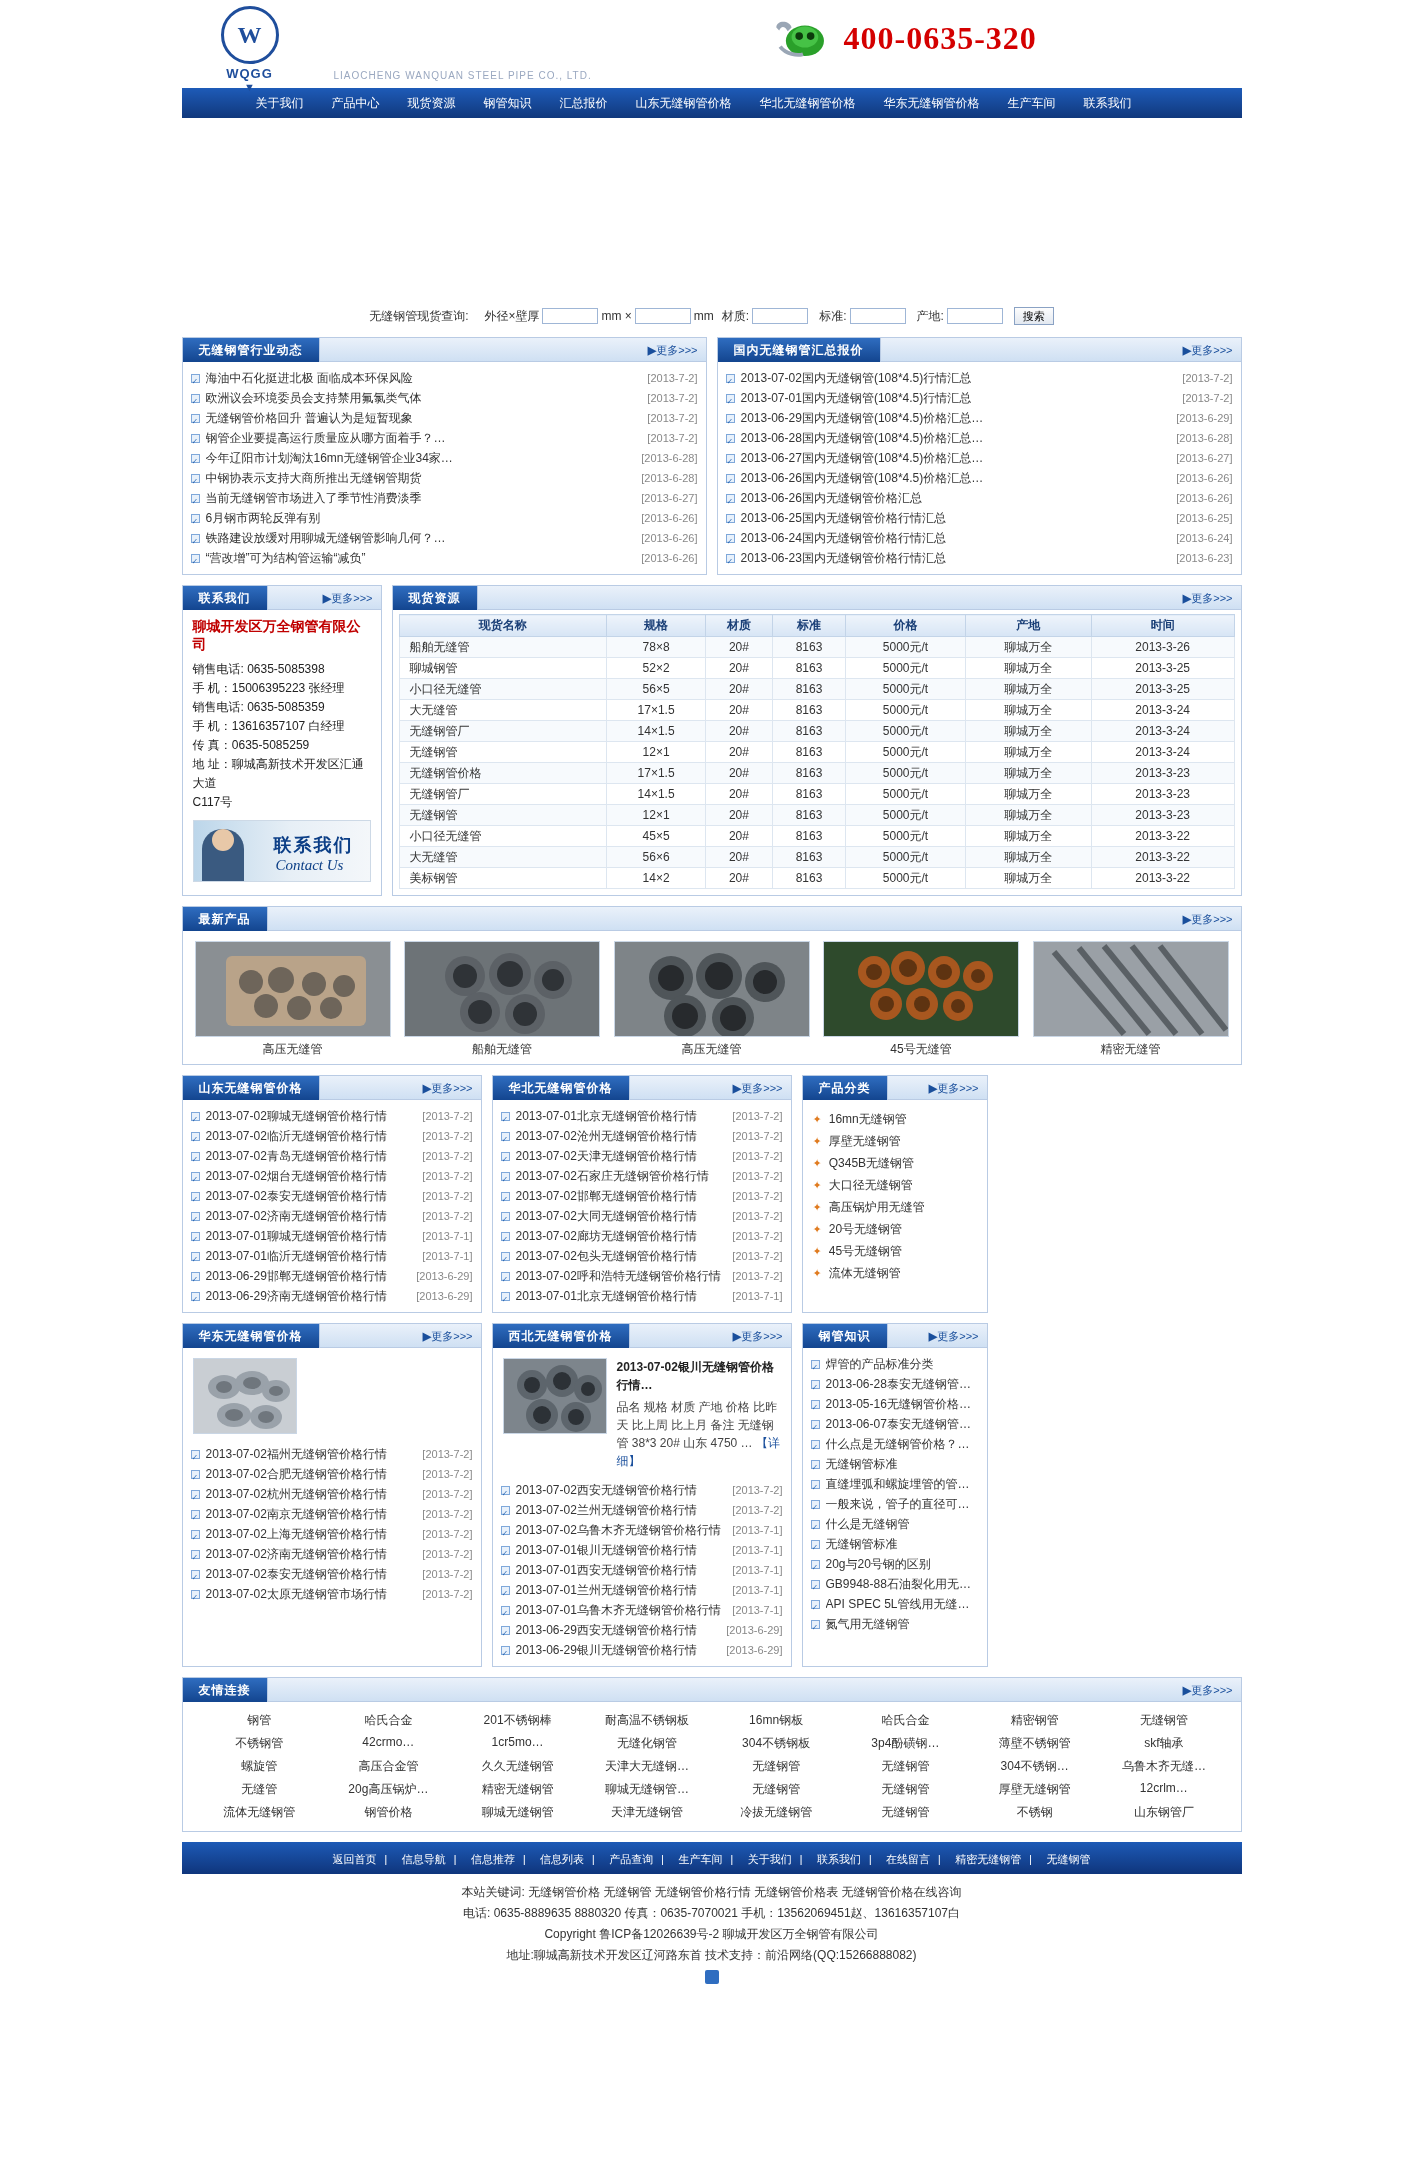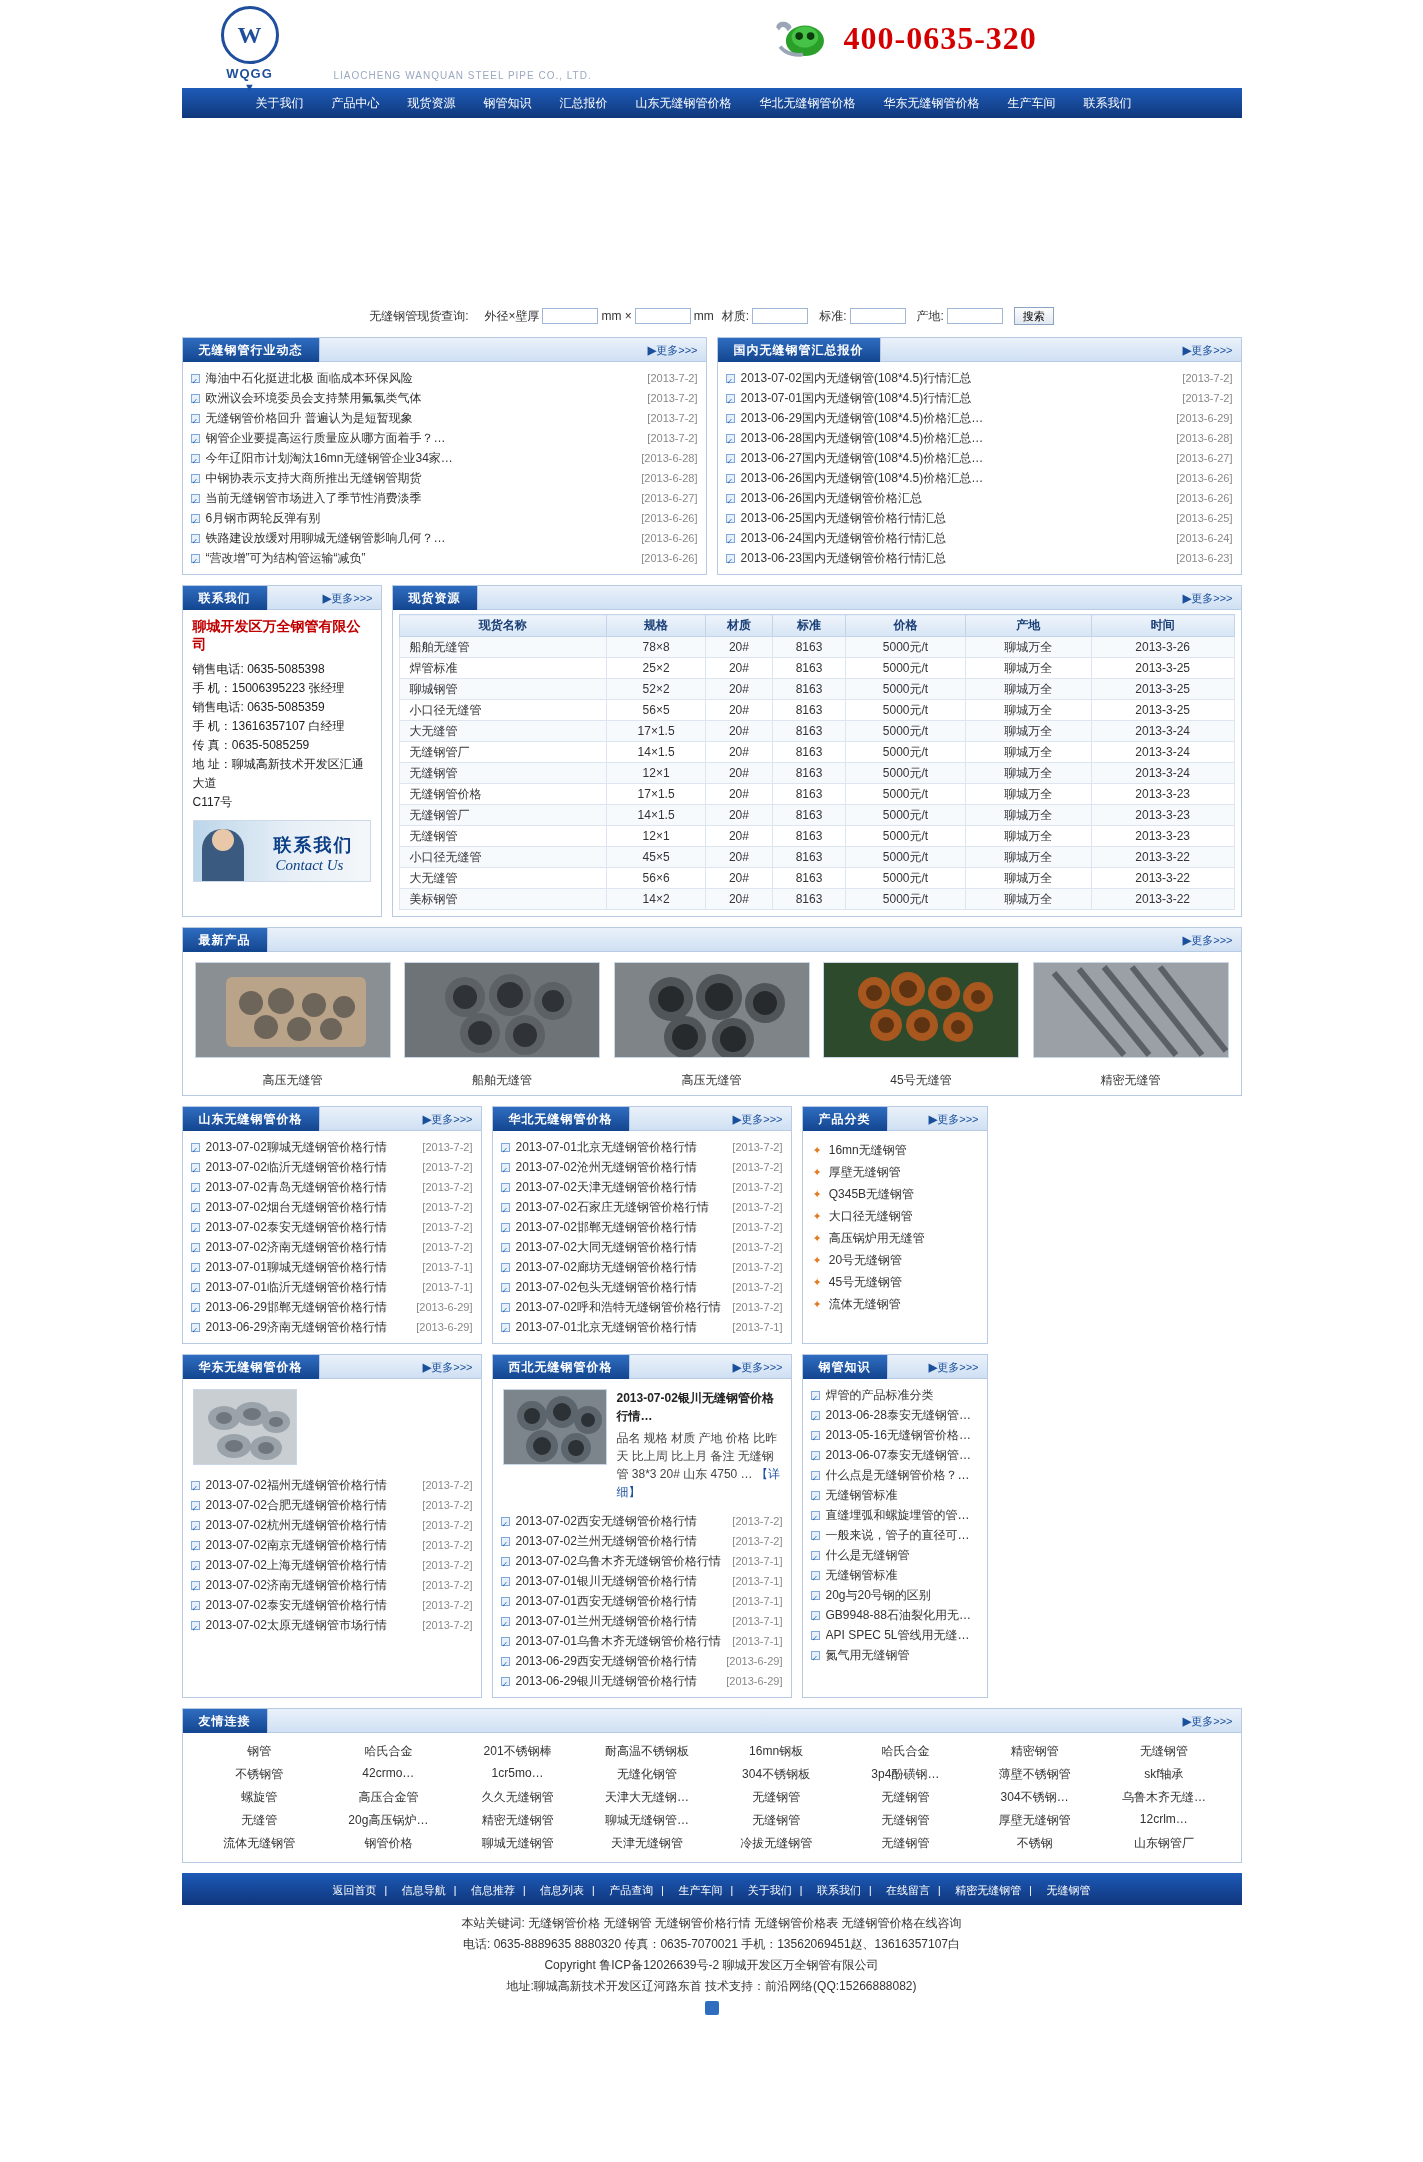--- a/index.html
+++ b/index.html
@@ -148,21 +148,21 @@
   }
   table.stock td.left { text-align: left; padding-left: 10px; }
   table.stock tr:nth-child(even) td { background: #f7fafd; }
 
   
   .prodrow { display: flex; justify-content: space-between; padding: 10px 12px 6px; }
   .prodcell { width: 196px; }
   .prodimg {
     height: 96px; border: 1px solid #c9d6e5; overflow: hidden; position: relative;
   }
-  .prodcaption { text-align: center; font-size: 12px; color: #333; padding-top: 14px; }
+  .prodcaption { text-align: center; font-size: 12px; color: #333; padding-top: 4px; }
 
   
   .catlist { padding: 8px 10px; }
   .catrow {
     display: flex; align-items: center; line-height: 22px; font-size: 12px; cursor: pointer;
   }
   .catrow .dot { color: #e07b1f; margin-right: 7px; font-size: 11px; }
 
   
   .feature { display: flex; padding: 10px 10px 4px; }
@@ -413,29 +413,20 @@
             <th>时间</th>
           </tr>
           <tr>
                 <td class="left">船舶无缝管</td>
                 <td>78×8</td>
                 <td>20#</td>
                 <td>8163</td>
                 <td>5000元/t</td>
                 <td>聊城万全</td>
                 <td>2013-3-26</td>
-              </tr>
-          <tr>
-                <td class="left">焊管标准</td>
-                <td>25×2</td>
-                <td>20#</td>
-                <td>8163</td>
-                <td>5000元/t</td>
-                <td>聊城万全</td>
-                <td>2013-3-25</td>
               </tr>
           <tr>
                 <td class="left">聊城钢管</td>
                 <td>52×2</td>
                 <td>20#</td>
                 <td>8163</td>
                 <td>5000元/t</td>
                 <td>聊城万全</td>
                 <td>2013-3-25</td>
               </tr>

